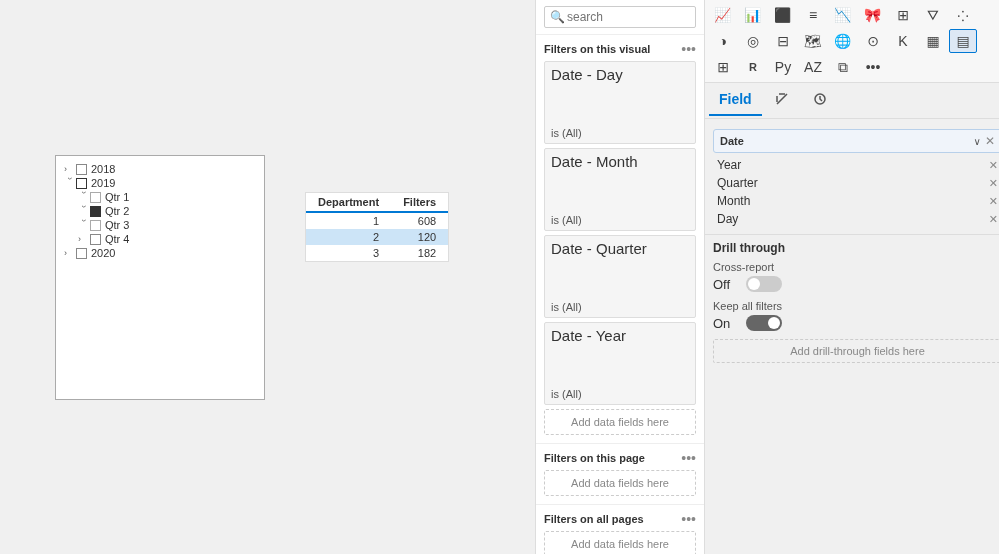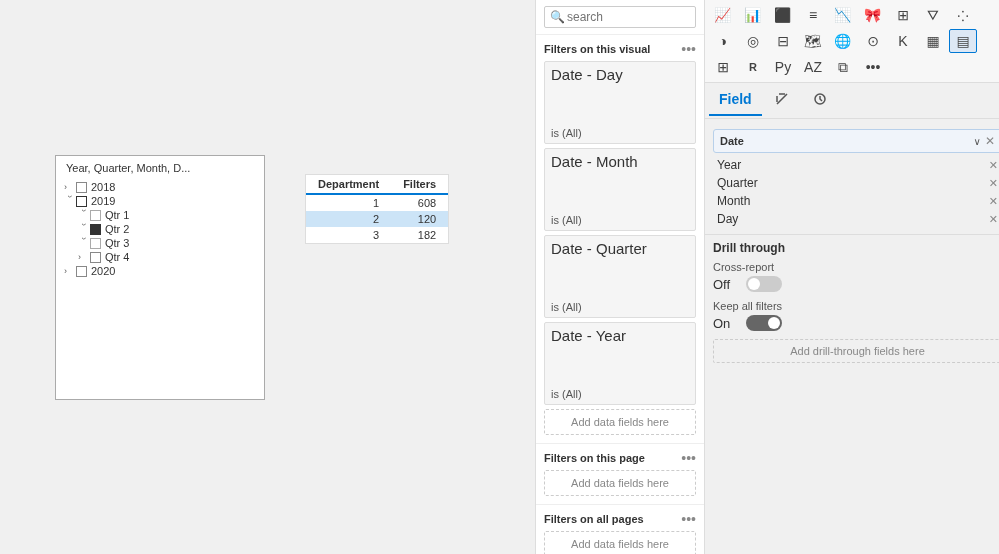--- a/index.html
+++ b/index.html
@@ -61,21 +61,21 @@
       vertical-align: middle;
     }
     .tree-checkbox.checked { background: #fff; border-color: #333; }
     .tree-checkbox.filled { background: #333; border-color: #333; }
     .tree-label { font-size: 11px; color: #333; }
 
     
     .table-widget {
       position: absolute;
       left: 305px;
-      top: 174px;
+      top: 192px;
       background: #fff;
       border: 1px solid #ddd;
     }
     .table-widget table {
       border-collapse: collapse;
     }
     .table-widget th {
       padding: 3px 12px;
       text-align: right;
       font-size: 11px;
@@ -308,21 +308,20 @@
 
 <div class="viz-area">
 
   <div class="tree-toolbar">
     <span class="tree-toolbar-icon">▽</span>
     <span class="tree-toolbar-icon">⊡</span>
     <span class="tree-toolbar-icon">•••</span>
   </div>
 
   <div class="tree-widget">
-    <div class="tree-title">Year, Quarter, Month, D...</div>
 
     <div class="tree-node">
       <span class="tree-chevron">›</span>
       <span class="tree-checkbox"></span>
       <span class="tree-label">2018</span>
     </div>
 
     <div class="tree-node">
       <span class="tree-chevron" style="transform:rotate(90deg);display:inline-block;">›</span>
       <span class="tree-checkbox checked"></span>

